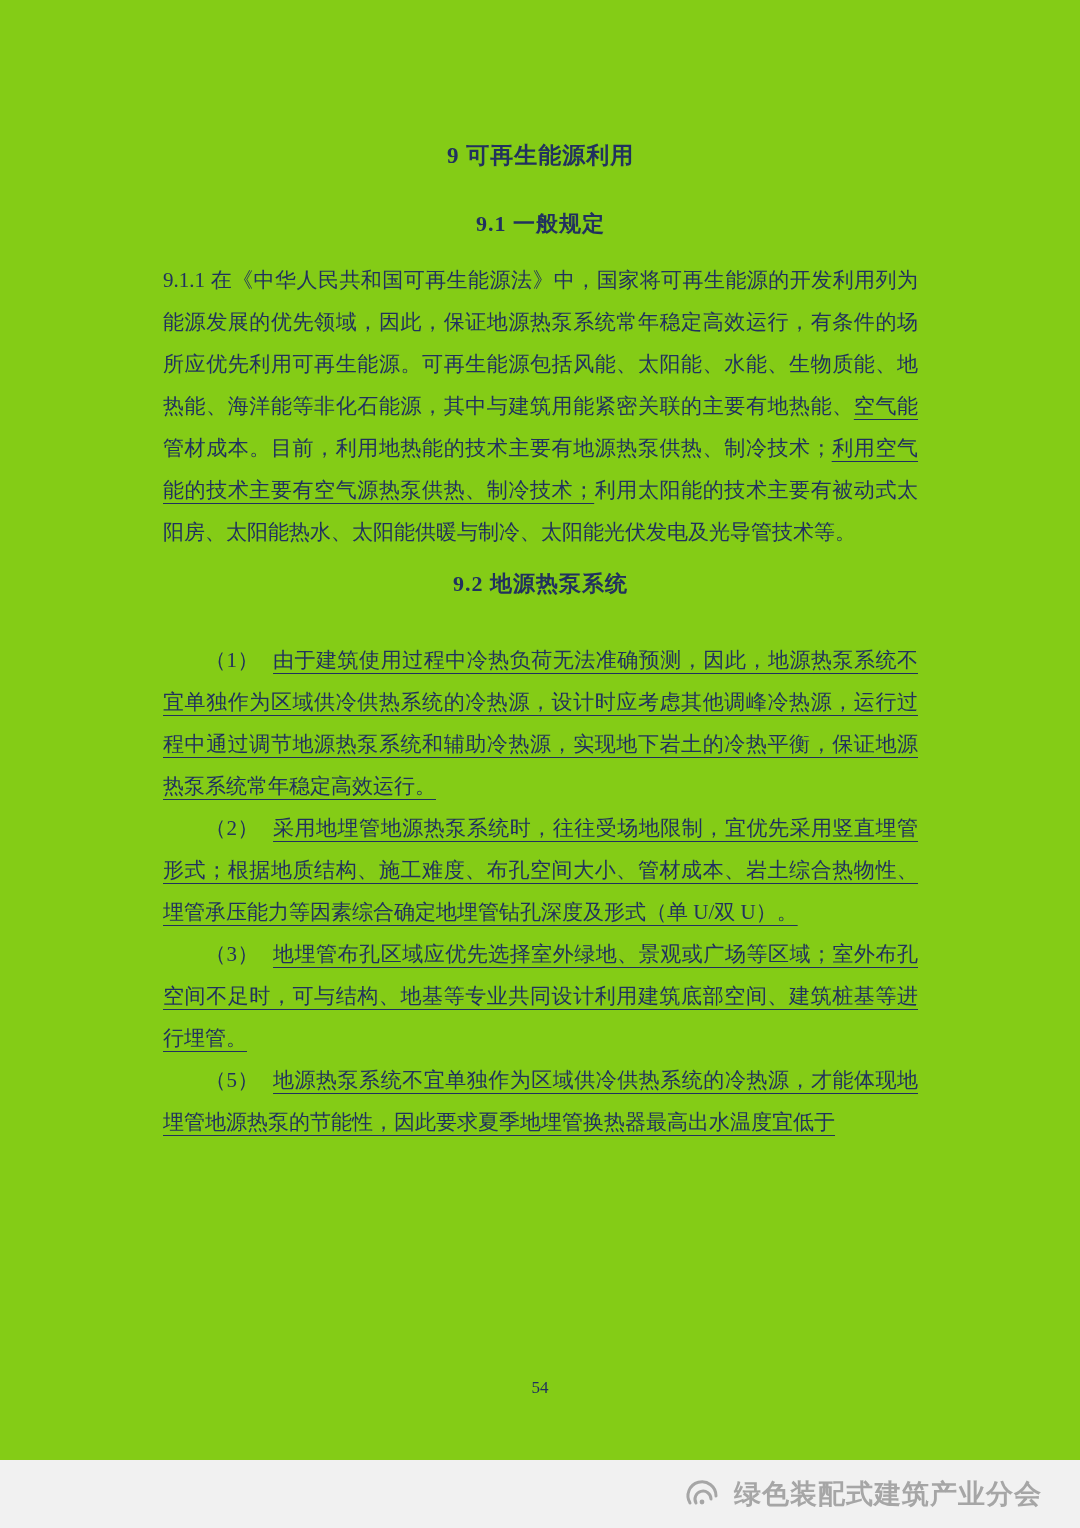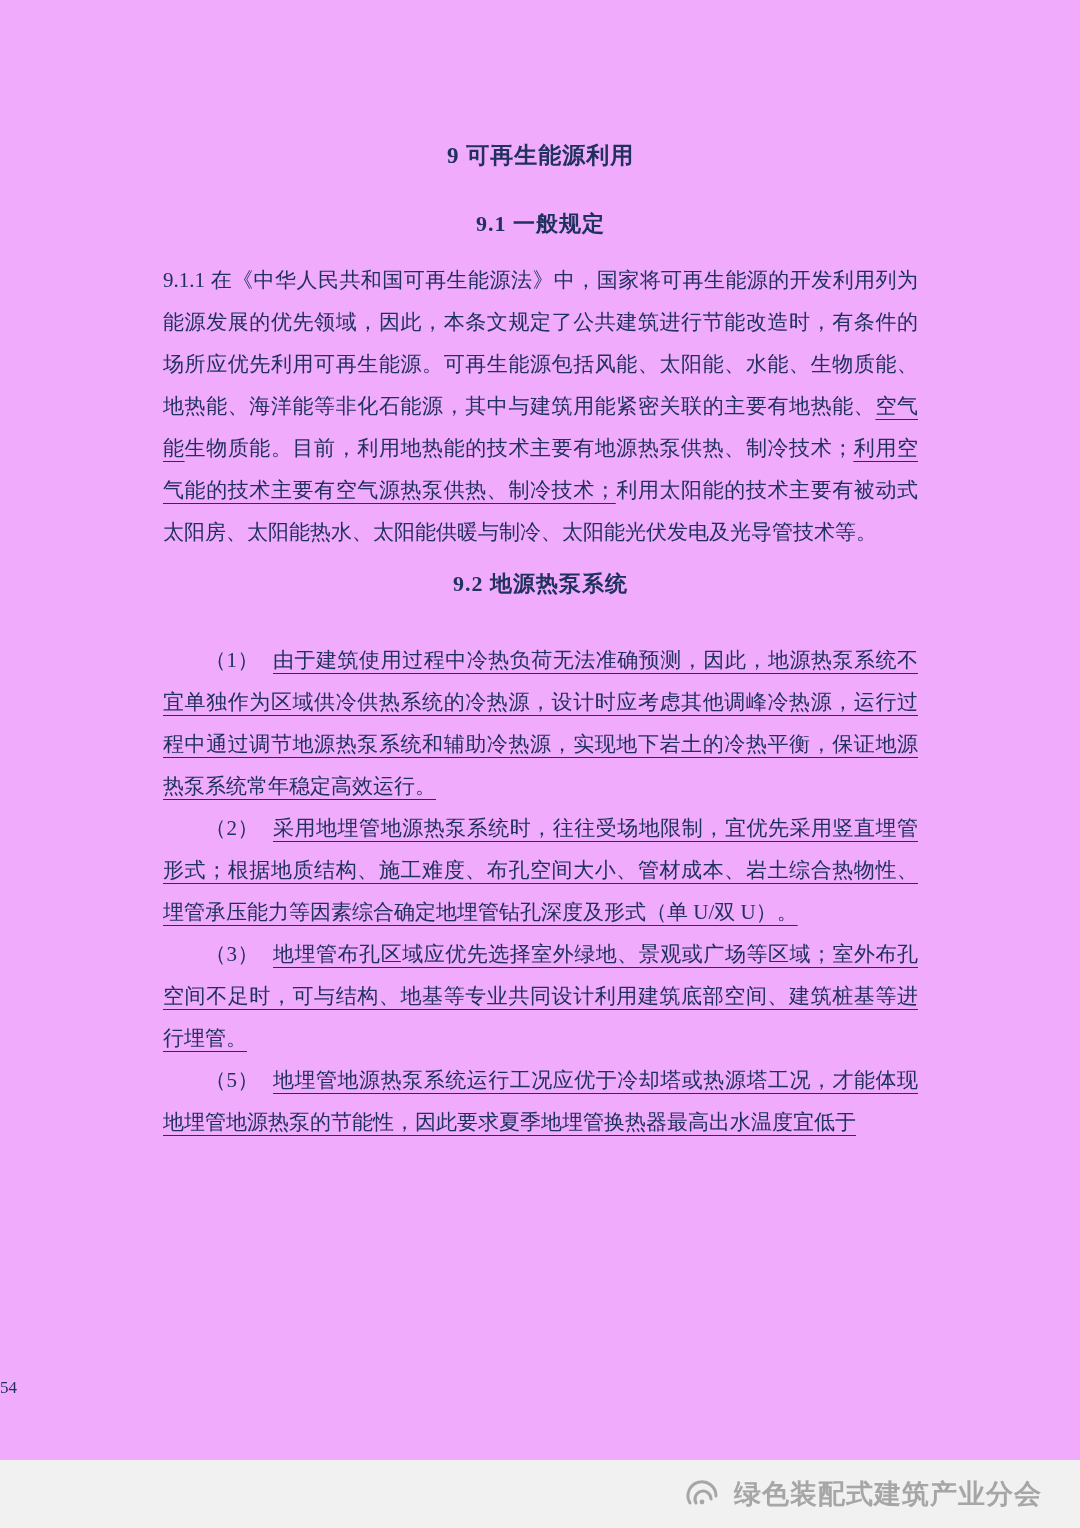--- a/index.html
+++ b/index.html
@@ -5,21 +5,21 @@
   * { margin: 0; padding: 0; box-sizing: border-box; }
   html, body { background: #ffffff; }
   body {
     font-family: "Liberation Serif", "DejaVu Serif", serif;
     width: 1080px;
   }
   .page {
     position: relative;
     width: 1080px;
     height: 1528px;
-    background: #f0abfc;
+    background: #84cc16;
     color: #21315e;
     overflow: hidden;
   }
   .content {
     padding: 140px 162px 0 163px;
   }
   .doc-title {
     text-align: center;
     font-size: 23px;
     font-weight: 700;
@@ -47,21 +47,21 @@
   .u {
     text-decoration: underline;
     text-decoration-thickness: 1px;
     text-underline-offset: 6px;
   }
   .page-number {
     position: absolute;
     top: 1378px;
     left: 0;
     width: 100%;
-    text-align: left;
+    text-align: center;
     font-size: 17px;
     color: #21315e;
   }
   .footer-bar {
     position: absolute;
     left: 0;
     bottom: 0;
     width: 100%;
     height: 68px;
     background: #f1f1f1;
@@ -88,33 +88,33 @@
 </head>
 <body>
 
 <div class="page">
   <div class="content">
 
     <h1 class="doc-title">9 可再生能源利用</h1>
 
     <h2 class="section-heading heading-91">9.1 一般规定</h2>
 
-    <p class="body-para"><span>9.1.1 在《中华人民共和国可再生能源法》中，国家将可再生能源的开发利用列为能源发展的优先领域，因此，本条文规定了公共建筑进行节能改造时，有条件的场所应优先利用可再生能源。可再生能源包括风能、太阳能、水能、生物质能、地热能、海洋能等非化石能源，其中与建筑用能紧密关联的主要有地热能、</span><span class="u">空气能</span><span>生物质能。目前，利用地热能的技术主要有地源热泵供热、制冷技术；</span><span class="u">利用空气能的技术主要有空气源热泵供热、制冷技术；</span><span>利用太阳能的技术主要有被动式太阳房、太阳能热水、太阳能供暖与制冷、太阳能光伏发电及光导管技术等。</span></p>
+    <p class="body-para"><span>9.1.1 在《中华人民共和国可再生能源法》中，国家将可再生能源的开发利用列为能源发展的优先领域，因此，保证地源热泵系统常年稳定高效运行，有条件的场所应优先利用可再生能源。可再生能源包括风能、太阳能、水能、生物质能、地热能、海洋能等非化石能源，其中与建筑用能紧密关联的主要有地热能、</span><span class="u">空气能</span><span>管材成本。目前，利用地热能的技术主要有地源热泵供热、制冷技术；</span><span class="u">利用空气能的技术主要有空气源热泵供热、制冷技术；</span><span>利用太阳能的技术主要有被动式太阳房、太阳能热水、太阳能供暖与制冷、太阳能光伏发电及光导管技术等。</span></p>
 
     <h2 class="section-heading heading-92">9.2 地源热泵系统</h2>
 
 
     <p class="body-para item"><span class="item-num">（1）</span><span class="u">由于建筑使用过程中冷热负荷无法准确预测，因此，地源热泵系统不宜单独作为区域供冷供热系统的冷热源，设计时应考虑其他调峰冷热源，运行过程中通过调节地源热泵系统和辅助冷热源，实现地下岩土的冷热平衡，保证地源热泵系统常年稳定高效运行。</span></p>
 
     <p class="body-para item"><span class="item-num">（2）</span><span class="u">采用地埋管地源热泵系统时，往往受场地限制，宜优先采用竖直埋管形式；根据地质结构、施工难度、布孔空间大小、管材成本、岩土综合热物性、埋管承压能力等因素综合确定地埋管钻孔深度及形式（单 U/双 U）。</span></p>
 
     <p class="body-para item"><span class="item-num">（3）</span><span class="u">地埋管布孔区域应优先选择室外绿地、景观或广场等区域；室外布孔空间不足时，可与结构、地基等专业共同设计利用建筑底部空间、建筑桩基等进行埋管。</span></p>
 
 
-    <p class="body-para item"><span class="item-num">（5）</span><span class="u">地埋管地源热泵系统运行工况应优于冷却塔或热源塔工况，才能体现地埋管地源热泵的节能性，因此要求夏季地埋管换热器最高出水温度宜低于</span></p>
+    <p class="body-para item"><span class="item-num">（5）</span><span class="u">地源热泵系统不宜单独作为区域供冷供热系统的冷热源，才能体现地埋管地源热泵的节能性，因此要求夏季地埋管换热器最高出水温度宜低于</span></p>
 
   </div>
 
   <div class="page-number">54</div>
 
   <div class="footer-bar">
     <div class="watermark">
       <span class="logo-icon">
         <svg width="46" height="38" viewBox="0 0 46 38" aria-hidden="true">
           <path d="M12 30 A 14 14 0 1 1 38 23" fill="none" stroke="#a6a6a6" stroke-width="3" stroke-linecap="round"></path>

